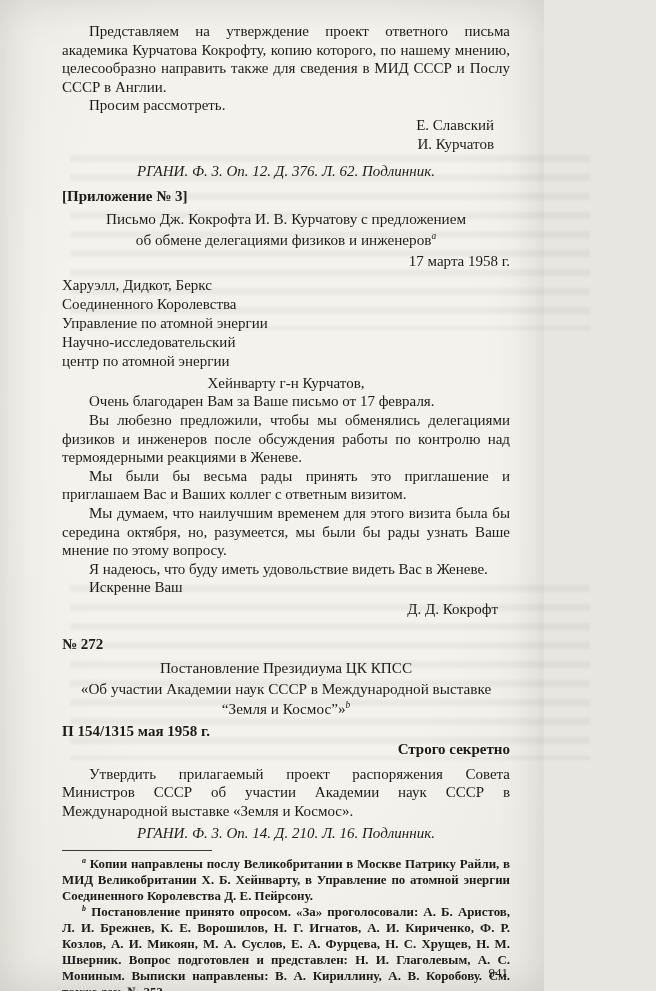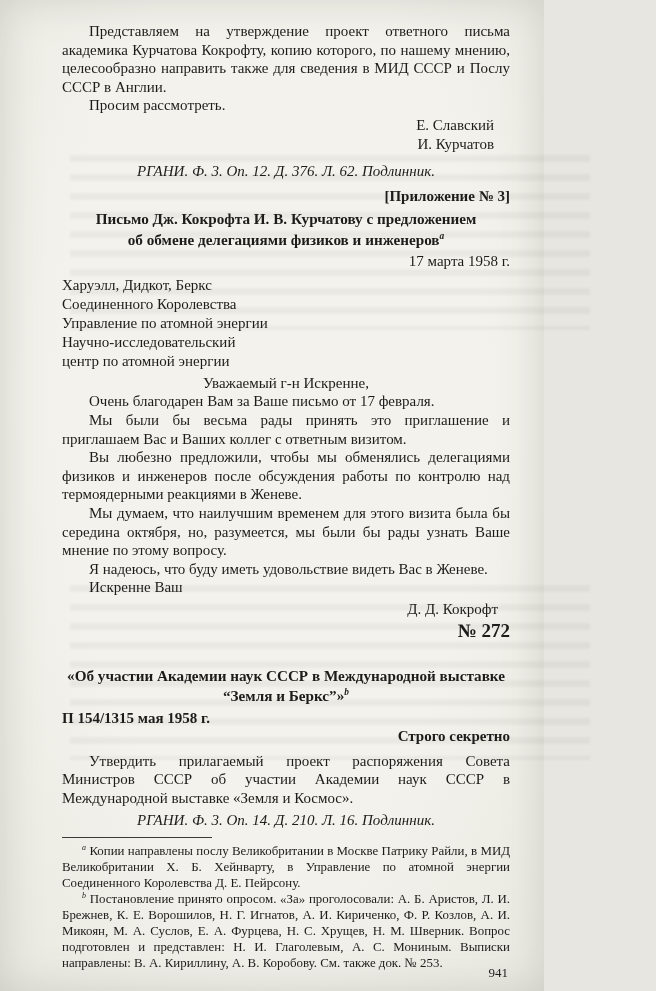--- a/index.html
+++ b/index.html
@@ -13,32 +13,32 @@
     background:radial-gradient(ellipse at 50% 40%, #f3f2ec 55%, #e9e8e1 100%);
     color:#1d1c1a;
     box-shadow:inset 0 0 40px rgba(120,118,110,.25);
   }
   .content{position:absolute;left:62px;right:34px;top:22px;font-size:15px;line-height:18.6px;}
   p{margin:0;}
   .indent{text-indent:27px;}
   .just{text-align:justify;}
   .sig-block{text-align:right;padding-right:16px;line-height:19px;margin:1px 0 8px;}
   .source{font-style:italic;margin:3px 0 6px;text-align:center;}
-  .annex{text-align:right;font-weight:bold;margin:6px 0 4px;}
-  .doc-title{text-align:center;font-weight:bold;font-size:15.2px;line-height:20.5px;margin-bottom:2px;}
+  .annex{text-align:left;font-weight:bold;margin:6px 0 4px;}
+  .doc-title{text-align:center;font-weight:normal;font-size:15.2px;line-height:20.5px;margin-bottom:2px;}
   .date-right{text-align:right;font-weight:normal;margin-bottom:5px;}
   .address{line-height:19px;margin-bottom:3px;}
   .salutation{text-align:center;}
   .closing{text-indent:27px;}
   .sig-right{text-align:right;padding-right:12px;margin:3px 0 1px;}
-  .doc-number{text-align:right;font-weight:bold;margin:4px 0 4px;font-size:19px;}
+  .doc-number{text-align:left;font-weight:bold;margin:17px 0 4px;font-size:15px;}
   .meta-row{display:flex;font-weight:bold;}
   .secrecy{text-align:right;font-weight:bold;margin-bottom:6px;}
   .fn-rule{width:150px;border-top:1px solid #3a3a38;margin:8px 0 5px;}
-  .footnote{font-size:12.9px;line-height:16px;text-align:justify;text-indent:20px;}
+  .footnote{font-size:12.9px;line-height:16px;text-align:justify;text-indent:20px;font-weight:bold;}
   sup.fn{font-size:.62em;font-style:italic;line-height:0;}
   .page-number{position:absolute;right:36px;bottom:10px;font-size:13px;}
   .bleed{
     position:absolute;pointer-events:none;opacity:.05;filter:blur(1.3px);
     background:repeating-linear-gradient(to bottom, transparent 0 5px, #4a4a46 5px 12px, transparent 12px 19px);
   }
   .bleed-1{left:70px;top:150px;width:520px;height:180px;}
   .bleed-2{left:70px;top:580px;width:520px;height:180px;}
 </style>
 </head>
@@ -66,34 +66,34 @@
     <div class="date-right">17 марта 1958 г.</div>
 
     <div class="address">
       <div>Харуэлл, Дидкот, Беркс</div>
       <div>Соединенного Королевства</div>
       <div>Управление по атомной энергии</div>
       <div>Научно-исследовательский</div>
       <div>центр по атомной энергии</div>
     </div>
 
-    <p class="salutation">Уважаемый г-н Искренне,</p>
+    <p class="salutation">Хейнварту г-н Курчатов,</p>
     <p class="indent just">Очень благодарен Вам за Ваше письмо от 17 февраля.</p>
+    <p class="indent just">Вы любезно предложили, чтобы мы обменялись делегациями физиков и инженеров после обсуждения работы по контролю над термоядерными реакциями в Женеве.</p>
     <p class="indent just">Мы были бы весьма рады принять это приглашение и приглашаем Вас и Ваших коллег с ответным визитом.</p>
-    <p class="indent just">Вы любезно предложили, чтобы мы обменялись делегациями физиков и инженеров после обсуждения работы по контролю над термоядерными реакциями в Женеве.</p>
     <p class="indent just">Мы думаем, что наилучшим временем для этого визита была бы середина октября, но, разумеется, мы были бы рады узнать Ваше мнение по этому вопросу.</p>
     <p class="indent just">Я надеюсь, что буду иметь удовольствие видеть Вас в Женеве.</p>
     <p class="closing">Искренне Ваш</p>
     <div class="sig-right">Д. Д. Кокрофт</div>
 
     <div class="doc-number">№ 272</div>
     <div class="doc-title">
-      <br>
+      <span>Постановление Президиума ЦК КПСС</span><br>
       <span>«Об участии Академии наук СССР в Международной выставке</span><br>
-      <span>“Земля и Беркс”»</span><sup class="fn">b</sup>
+      <span>“Земля и Космос”»</span><sup class="fn">b</sup>
     </div>
     <div class="meta-row">
       <span>П 154/13</span>
       <span>15 мая 1958 г.</span>
     </div>
     <div class="secrecy">Строго секретно</div>
     <p class="indent just">Утвердить прилагаемый проект распоряжения Совета Министров СССР об участии Академии наук СССР в Международной выставке «Земля и Космос».</p>
     <p class="source">РГАНИ. Ф. 3. Оп. 14. Д. 210. Л. 16. Подлинник.</p>
 
     <div class="fn-rule"></div>

